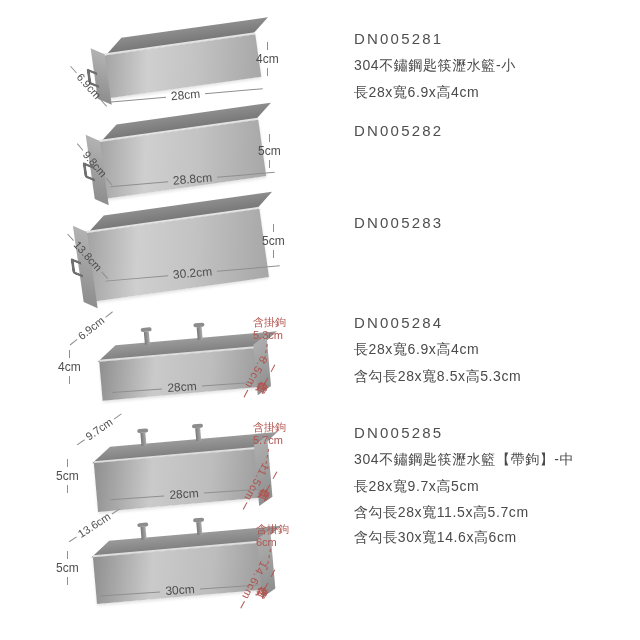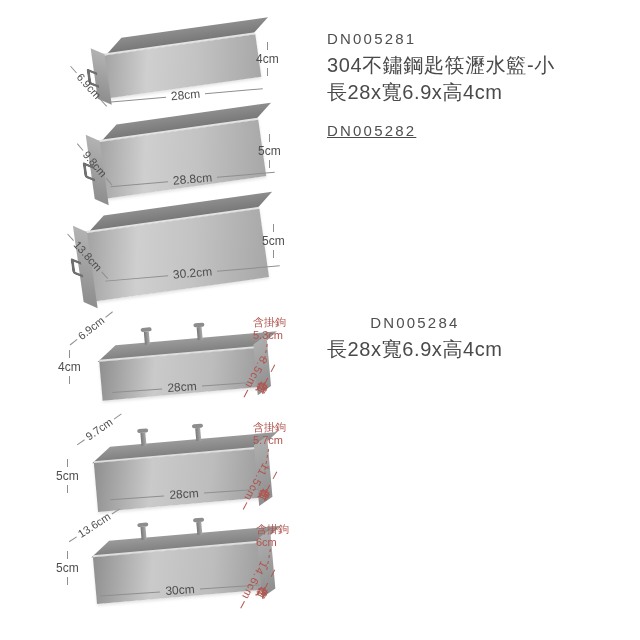--- a/index.html
+++ b/index.html
@@ -8,23 +8,23 @@
     --dim:#4f4f4f;
     --line:#8f8f8f;
   }
   *{margin:0;padding:0;box-sizing:border-box;}
   html,body{width:640px;height:640px;background:#ffffff;overflow:hidden;
     font-family:"Liberation Sans","DejaVu Sans",sans-serif;}
   .page{position:relative;width:640px;height:640px;background:#fff;}
   .row{position:absolute;left:0;width:640px;height:108px;}
 
   
-  .text-area{position:absolute;left:327px;color:var(--txt);}
+  .text-area{position:absolute;left:354px;color:var(--txt);}
   .t-code{font-size:15px;letter-spacing:2.2px;line-height:26px;color:#4f4f4f;}
-  .t-line{font-size:20px;letter-spacing:0.6px;line-height:26.5px;}
+  .t-line{font-size:14px;letter-spacing:0.6px;line-height:26.5px;}
 
   
   .basket{position:absolute;}
   .face{position:absolute;}
   .dots{background-image:radial-gradient(circle,rgba(255,255,255,.85) 1.1px,rgba(255,255,255,0) 1.8px);
         background-size:9px 7px;}
   
   .va{transform:rotate(-8deg);}
   .va .b-back{left:16px;right:-6px;top:0;height:15px;transform:skewX(-50deg);
       background:linear-gradient(180deg,#8d8d8d,#767676);}
@@ -78,36 +78,36 @@
   .r1 .basket{left:100px;top:10px;width:158px;height:58px;}
   .r1 .dim-h{left:256px;top:22px;}
   .r1 .dim-l{left:108px;top:68px;width:155px;transform:rotate(-5deg);}
   .r1 .dim-w{left:62px;top:60px;transform:rotate(48deg);}
   .r1 .text-area{top:6px;}
 
   .r2 .basket{left:96px;top:6px;width:166px;height:72px;}
   .r2 .dim-h{left:258px;top:24px;}
   .r2 .dim-l{left:110px;top:62px;width:165px;transform:rotate(-5deg);}
   .r2 .dim-w{left:68px;top:48px;transform:rotate(50deg);}
-  .r2 .text-area{top:8px;text-decoration:underline;}
+  .r2 .text-area{top:8px;}
 
   .r3 .basket{left:84px;top:6px;width:180px;height:84px;}
   .r3 .dim-h{left:262px;top:24px;}
   .r3 .dim-l{left:105px;top:66px;width:175px;transform:rotate(-5deg);}
   .r3 .dim-w{left:58px;top:50px;transform:rotate(48deg);}
   .r3 .text-area{top:10px;}
 
   .r4 .basket{left:100px;top:32px;width:156px;height:54px;}
   .r4 .dim-w{left:64px;top:14px;transform:rotate(-38deg);}
   .r4 .dim-h{left:58px;top:42px;}
   .r4 .dim-l{left:112px;top:72px;width:140px;transform:rotate(-4deg);}
   .r4 .hook-top{left:253px;top:8px;}
   .r4 .hook-vline{left:265px;top:36px;height:20px;transform:rotate(10deg);}
   .r4 .hook-diag{left:258px;top:52px;}
-  .r4 .text-area{top:2px;text-align:center;}
+  .r4 .text-area{top:2px;}
 
   .r5 .basket{left:95px;top:26px;width:162px;height:64px;}
   .r5 .dim-w{left:72px;top:8px;transform:rotate(-35deg);}
   .r5 .dim-h{left:56px;top:44px;}
   .r5 .dim-l{left:110px;top:72px;width:148px;transform:rotate(-4deg);}
   .r5 .hook-top{left:253px;top:6px;}
   .r5 .hook-vline{left:266px;top:34px;height:24px;transform:rotate(10deg);}
   .r5 .hook-diag{left:260px;top:52px;}
   .r5 .text-area{top:5px;}
 
@@ -197,20 +197,21 @@
         <i></i>
         <span>30.2cm</span>
         <i></i>
       </div>
     <div class="dim-w">
         <i></i>
         <span>13.8cm</span>
         <i></i>
       </div>
     <div class="text-area">
+      <div class="t-code">DN005283</div>
     </div>
   </div>
 
   <div class="row r4">
     <div class="basket vb dots">
       <div class="face b-top dots"></div>
       <div class="face b-front dots"></div>
       <div class="face b-rend"></div>
       <div class="hook h1"></div>
       <div class="hook h2"></div>
@@ -234,20 +235,21 @@
       <span>含掛鉤</span>
         <span>5.3cm</span>
     </div>
     <div class="hook-vline"></div>
     <div class="hook-diag">
       <i></i><span>含掛鉤</span><i></i><span>8.5cm</span><i></i>
     </div>
     <div class="text-area">
       <div class="t-code">DN005284</div>
       <div class="t-line">長28x寬6.9x高4cm</div>
+      <div class="t-line">含勾長28x寬8.5x高5.3cm</div>
     </div>
   </div>
 
   <div class="row r5">
     <div class="basket vb dots">
       <div class="face b-top dots"></div>
       <div class="face b-front dots"></div>
       <div class="face b-rend"></div>
       <div class="hook h1"></div>
       <div class="hook h2"></div>
@@ -268,20 +270,26 @@
         <i></i>
       </div>
     <div class="hook-top">
       <span>含掛鉤</span>
         <span>5.7cm</span>
     </div>
     <div class="hook-vline"></div>
     <div class="hook-diag">
       <i></i><span>含掛鉤</span><i></i><span>11.5cm</span><i></i>
     </div>
+    <div class="text-area">
+      <div class="t-code">DN005285</div>
+      <div class="t-line">304不鏽鋼匙筷瀝水籃【帶鉤】-中</div>
+      <div class="t-line">長28x寬9.7x高5cm</div>
+      <div class="t-line">含勾長28x寬11.5x高5.7cm</div>
+    </div>
   </div>
 
   <div class="row r6">
     <div class="basket vb dots">
       <div class="face b-top dots"></div>
       <div class="face b-front dots"></div>
       <div class="face b-rend"></div>
       <div class="hook h1"></div>
       <div class="hook h2"></div>
     </div>
@@ -302,16 +310,17 @@
       </div>
     <div class="hook-top">
       <span>含掛鉤</span>
         <span>6cm</span>
     </div>
     <div class="hook-vline"></div>
     <div class="hook-diag">
       <i></i><span>含掛鉤</span><i></i><span>14.6cm</span><i></i>
     </div>
     <div class="text-area">
+      <div class="t-line">含勾長30x寬14.6x高6cm</div>
     </div>
   </div>
 
 </div>
 
 </body></html>

